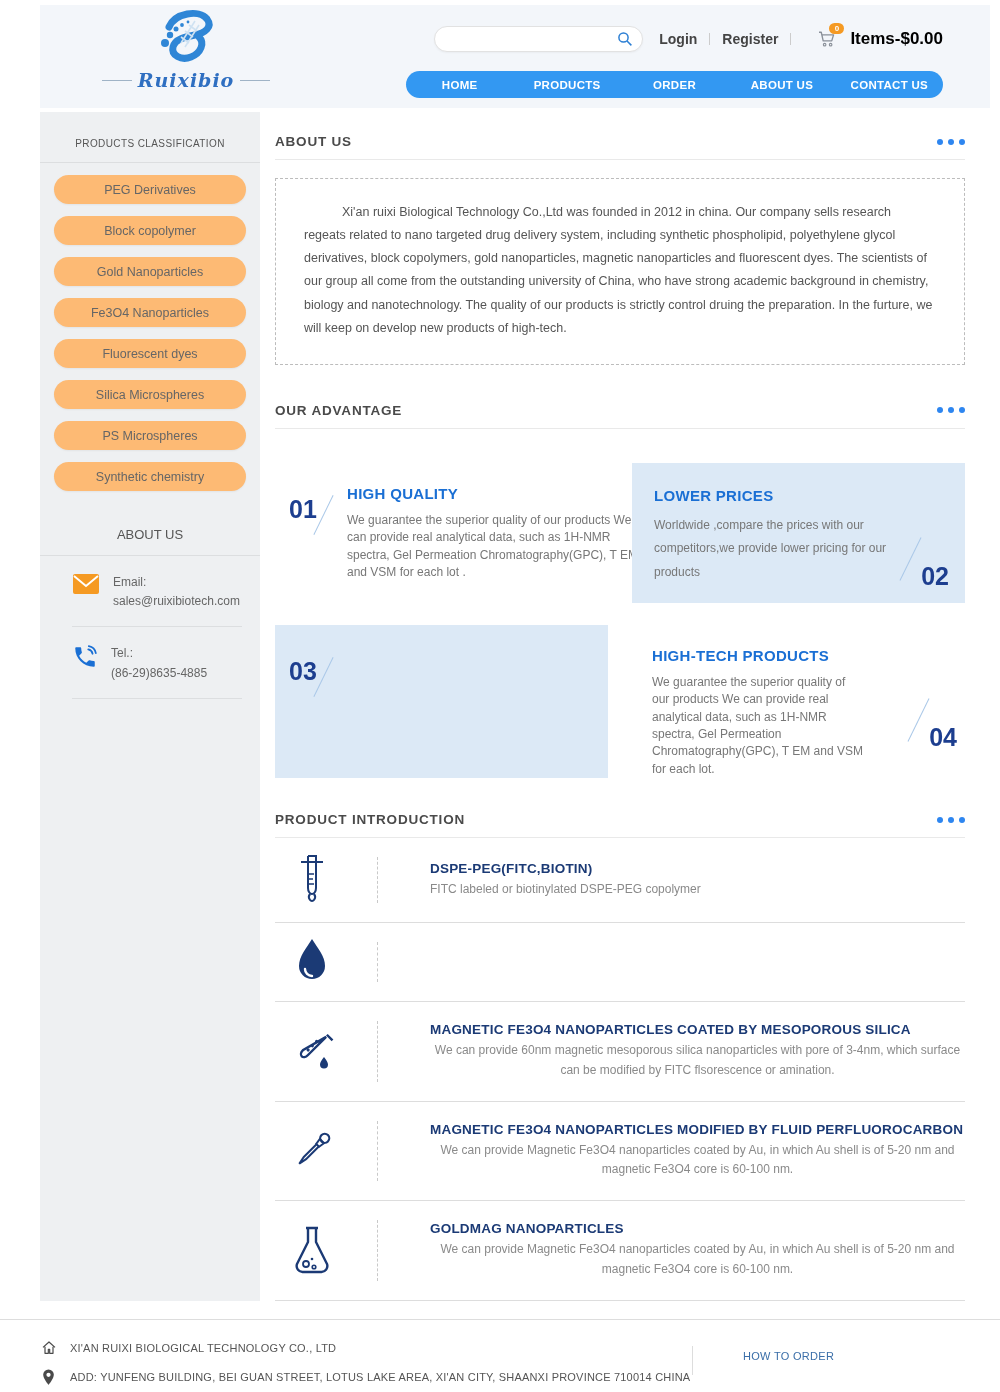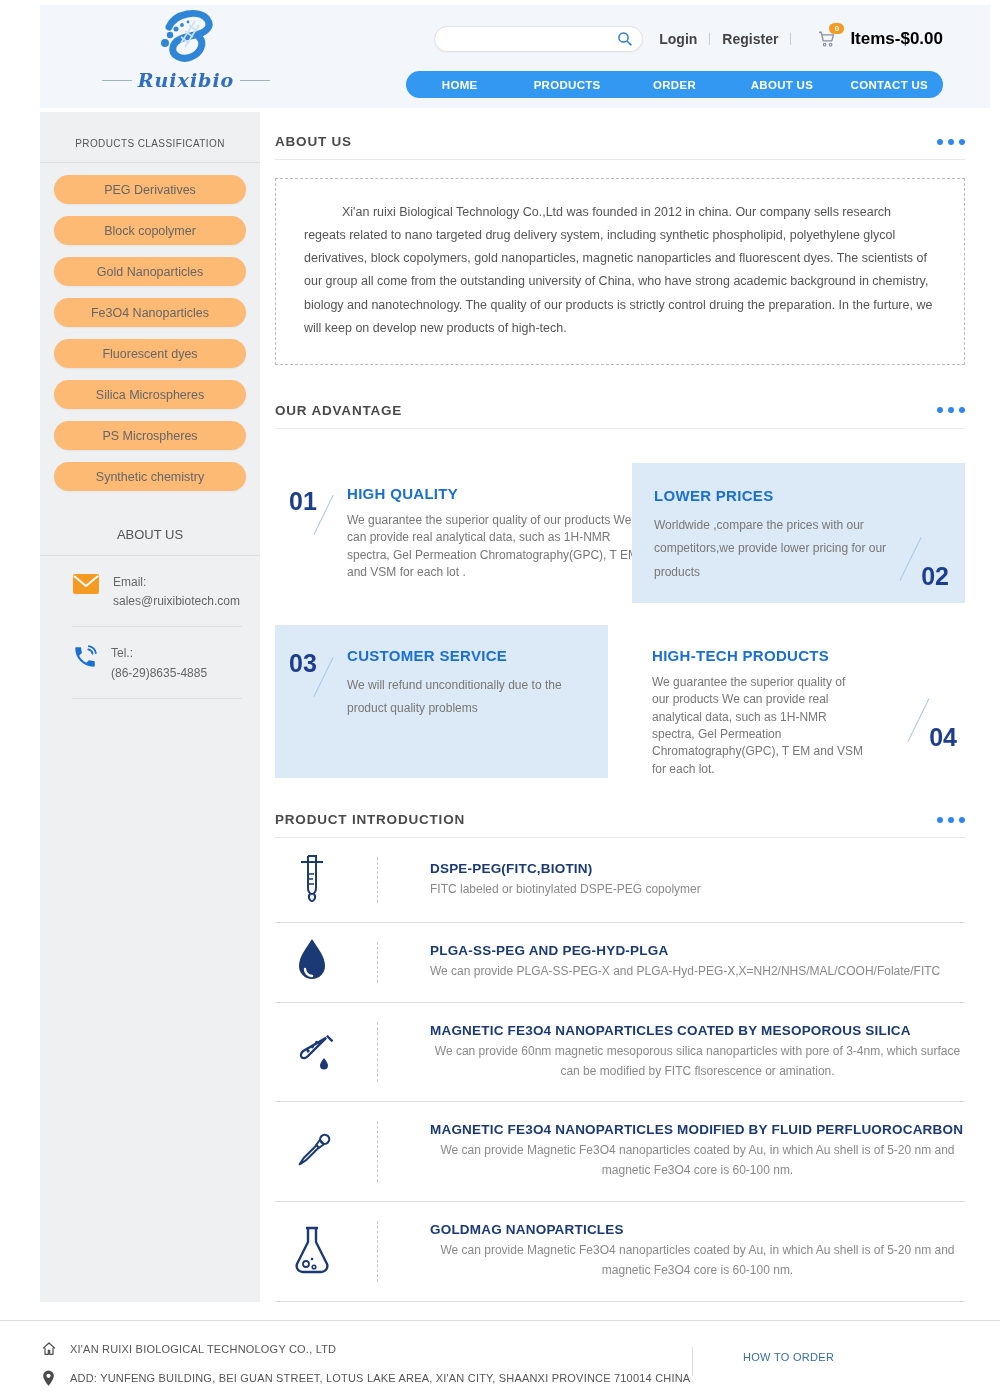--- a/index.html
+++ b/index.html
@@ -59,21 +59,21 @@
 
   .adv-head{margin-top:38px;}
   .adv-grid{margin-top:34px;}
   .adv-row{display:flex;gap:24px;margin-bottom:22px;}
   .adv-box{width:333px;position:relative;box-sizing:border-box;min-height:140px;}
   .adv-box.blue{background:#dce9f6;}
   .adv-num{font-size:25px;font-weight:bold;color:#1d3e8f;}
   .slash{width:1px;height:44px;background:#aac8e8;transform:rotate(26deg);}
   .v-side{display:flex;}
   .num-wrap{width:72px;position:relative;flex-shrink:0;}
-  .num-wrap .adv-num{position:absolute;left:14px;top:24px;text-align:center;}
+  .num-wrap .adv-num{position:absolute;left:14px;top:32px;text-align:center;}
   .num-wrap .slash{position:absolute;left:48px;top:30px;}
   .adv-content{padding-top:22px;}
   .adv-heading{font-size:15px;font-weight:bold;color:#1a6fd4;letter-spacing:.3px;}
   .adv-text{font-size:12px;color:#777;margin-top:10px;line-height:1.45;width:300px;}
   .adv-box.blue .adv-text{line-height:1.95;}
   .v-corner{padding:24px 20px 0 22px;}
   .v-corner .adv-text{width:250px;}
   .num-corner{position:absolute;right:16px;bottom:12px;display:flex;align-items:flex-end;}
   .num-corner .slash{height:48px;margin-right:10px;margin-bottom:8px;}
   .v-side .adv-text.narrow{width:250px;}
@@ -234,24 +234,20 @@
             <span class="adv-num">02</span>
           </div>
         </div>
       </div>
       <div class="adv-row">
         <div class="adv-box blue v-side">
           <div class="num-wrap">
             <span class="adv-num">03</span>
             <span class="slash"></span>
           </div>
-          <div class="adv-content">
-            <div class="adv-heading">CUSTOMER SERVICE</div>
-            <div class="adv-text narrow">We will refund unconditionally due to the product quality problems</div>
-          </div>
         </div>
         <div class="adv-box v-side v4">
           <div class="adv-content">
             <div class="adv-heading">HIGH-TECH PRODUCTS</div>
             <div class="adv-text">We guarantee the superior quality of our products We can provide real analytical data, such as 1H-NMR spectra, Gel Permeation Chromatography(GPC), T  EM and VSM for each lot.</div>
           </div>
           <div class="num-corner" style="bottom:26px;right:8px;">
             <span class="slash"></span>
             <span class="adv-num">04</span>
           </div>
@@ -286,24 +282,20 @@
     </div>
 
     <div class="prod-item">
       <div class="prod-icon">
         <svg width="38" height="50" viewBox="0 0 38 50">
           <path d="M19 2 C13 12 6 19 6 29 a13 13 0 0 0 26 0 C32 19 25 12 19 2 z" fill="#1b3a75"></path>
           <path d="M12 32 a7 7 0 0 0 7 7" fill="none" stroke="#fff" stroke-width="2.4" stroke-linecap="round"></path>
         </svg>
       </div>
       <div class="prod-sep"></div>
-      <div class="prod-text">
-        <div class="prod-title">PLGA-SS-PEG AND PEG-HYD-PLGA</div>
-        <div class="prod-desc">We can provide PLGA-SS-PEG-X and PLGA-Hyd-PEG-X,X=NH2/NHS/MAL/COOH/Folate/FITC</div>
-      </div>
     </div>
 
     <div class="prod-item">
       <div class="prod-icon">
         <svg width="52" height="52" viewBox="0 0 52 52">
           <g transform="rotate(45 26 26)">
             <path d="M22 4 h8 M23 6 v26 a3.5 5 0 0 1-7 0 Z" transform="translate(3 0)" fill="none" stroke="#1b3a75" stroke-width="2.4"></path>
             <path d="M26 4 v28" stroke="none"></path>
             <circle cx="22.5" cy="16" r="1.6" fill="#1b3a75"></circle>
             <circle cx="22.5" cy="22" r="1.6" fill="#1b3a75"></circle>

